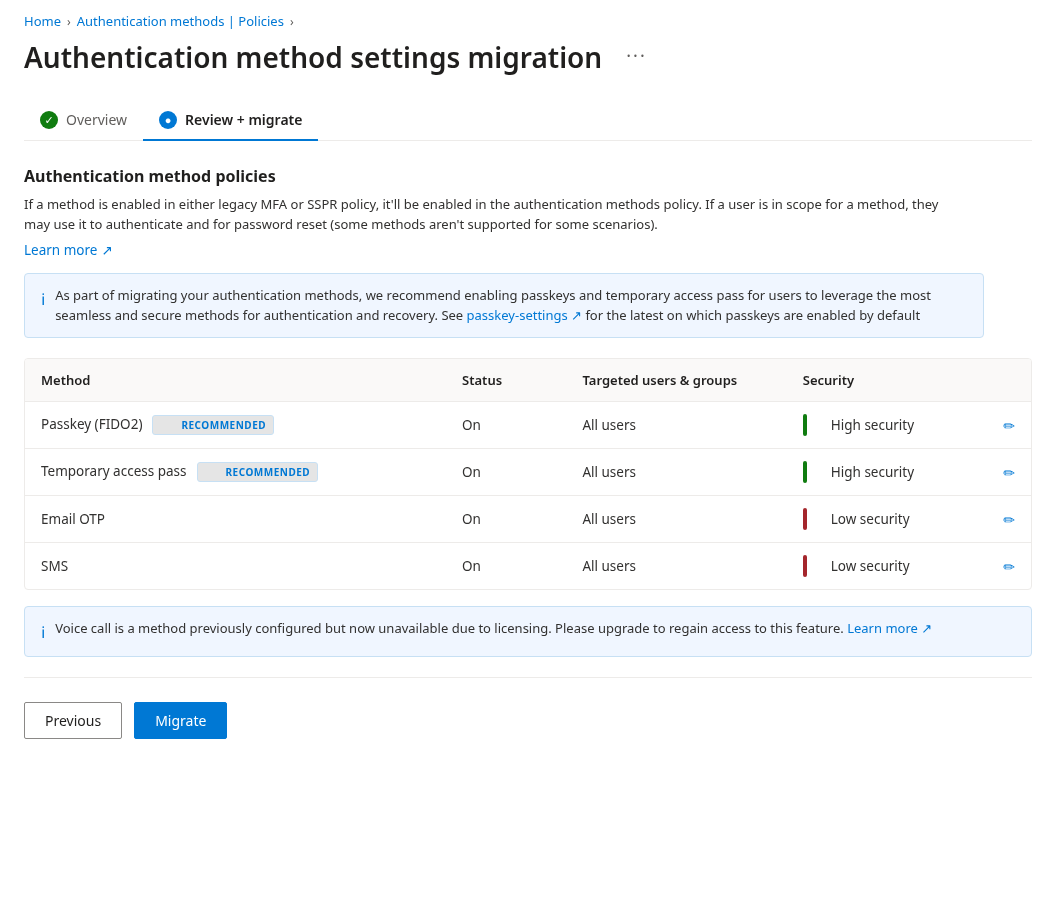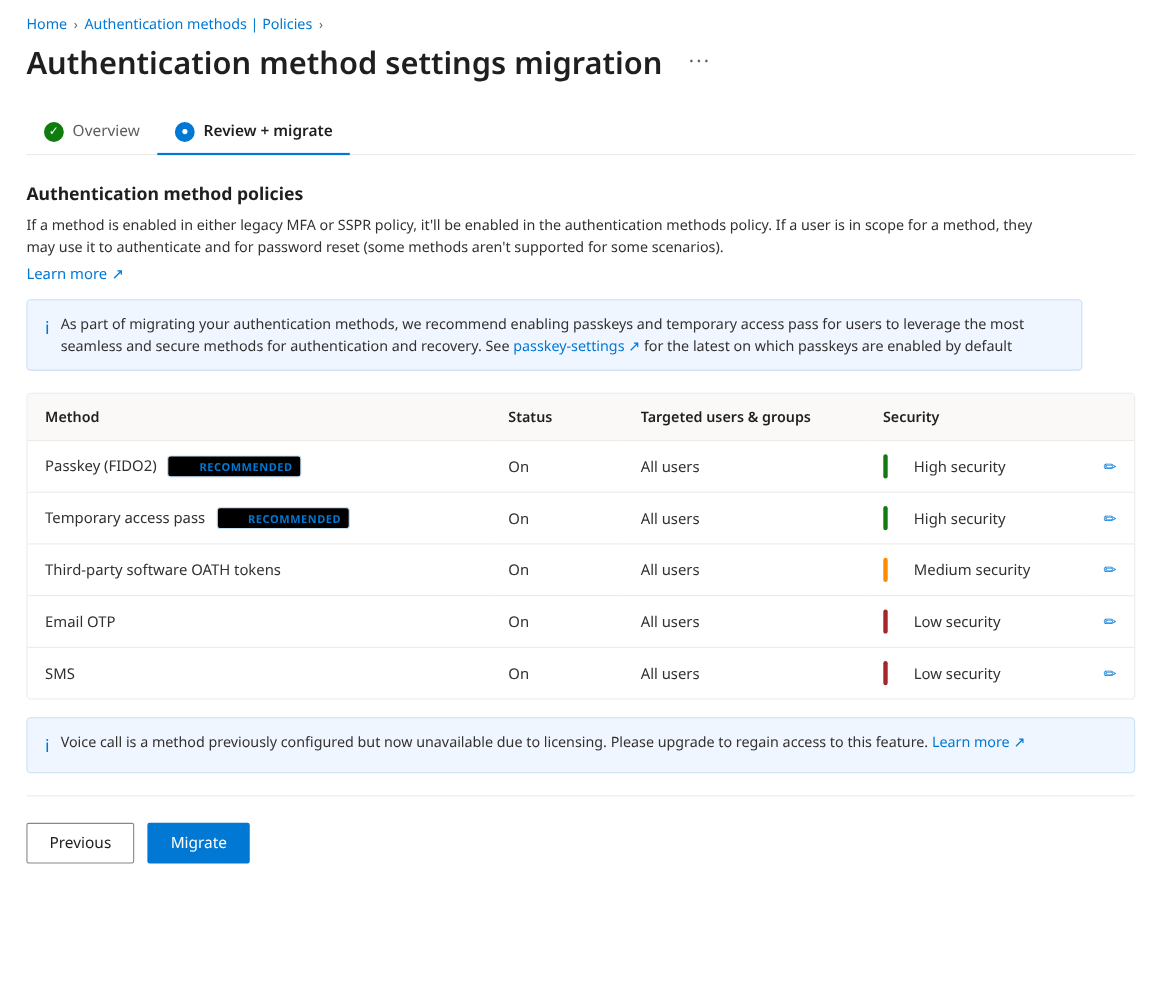--- a/index.html
+++ b/index.html
@@ -161,21 +161,21 @@
       gap: 10px;
     }
     .badge {
       font-size: 10px;
       font-weight: 700;
       padding: 2px 7px;
       border-radius: 3px;
       letter-spacing: 0.5px;
     }
     .badge-recommended {
-      background: #000000;
+      background: #e5e5e5;
       color: #0078d4;
       border: 1px solid #c7e0f4;
       padding-left: 28px;
     }
     .security-cell {
       display: flex;
       align-items: center;
       gap: 24px;
     }
     .security-bar {
@@ -338,36 +338,20 @@
             <div class="security-cell">
               <div class="security-bar bar-high"></div>
               <span>High security</span>
             </div>
           </td>
           <td class="col-action"><span class="edit-icon">✏</span></td>
         </tr>
         <tr>
           <td class="col-method">
             <div class="method-cell">
-              <span>Third-party software OATH tokens</span>
-            </div>
-          </td>
-          <td class="col-status">On</td>
-          <td class="col-targeted">All users</td>
-          <td class="col-security">
-            <div class="security-cell">
-              <div class="security-bar bar-medium"></div>
-              <span>Medium security</span>
-            </div>
-          </td>
-          <td class="col-action"><span class="edit-icon">✏</span></td>
-        </tr>
-        <tr>
-          <td class="col-method">
-            <div class="method-cell">
               <span>Email OTP</span>
             </div>
           </td>
           <td class="col-status">On</td>
           <td class="col-targeted">All users</td>
           <td class="col-security">
             <div class="security-cell">
               <div class="security-bar bar-low"></div>
               <span>Low security</span>
             </div>

